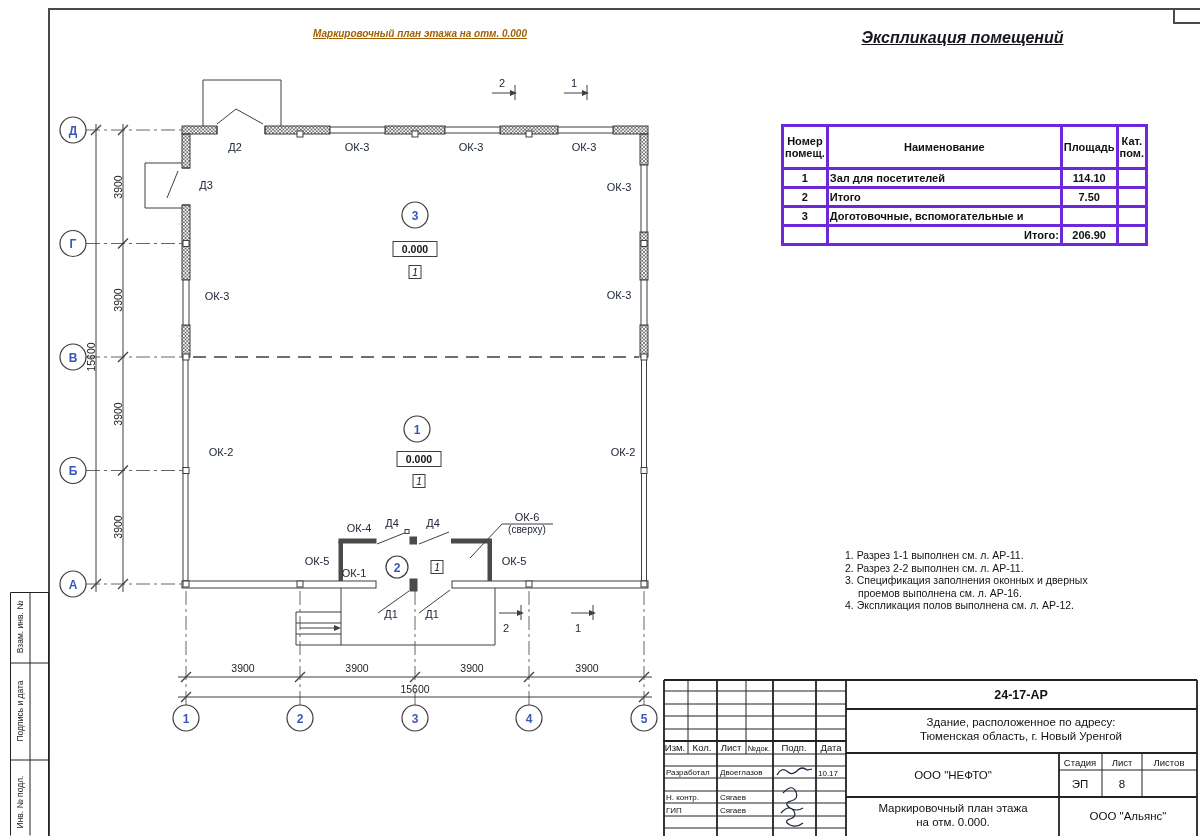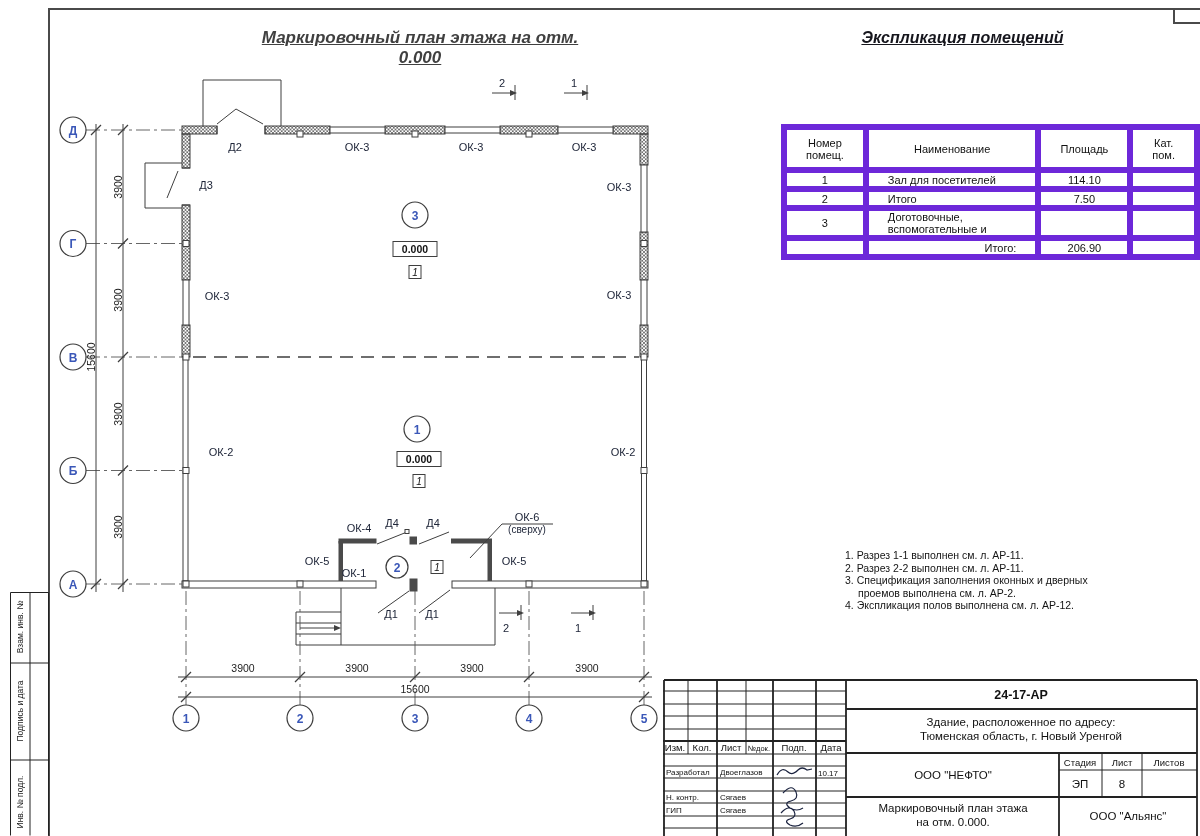--- a/index.html
+++ b/index.html
@@ -5,26 +5,26 @@
   html,body{margin:0;padding:0;background:#fff;width:1200px;height:836px;overflow:hidden;
     font-family:"Liberation Sans",sans-serif;color:#1f1f1f;position:relative;}
   .abs{position:absolute;}
 
   
   .frame-v{left:48px;top:8px;width:2px;height:828px;background:#4a4a4a;}
   .frame-h{left:48px;top:8px;width:1152px;height:2px;background:#4a4a4a;}
   .corner-box{left:1173px;top:9px;width:27px;height:13px;border-left:2px solid #4a4a4a;border-bottom:2px solid #4a4a4a;}
 
   
-  .main-title{left:240px;top:28px;width:360px;text-align:center;font-size:17px;font-weight:bold;font-style:italic;text-decoration:underline;color:#404040;}
+  .main-title{left:240px;top:28px;width:360px;text-align:center;font-size:10px;font-weight:bold;font-style:italic;text-decoration:underline;color:#a16207;}
   .expl-title{left:850px;top:29px;width:225px;text-align:center;font-size:16px;font-weight:bold;font-style:italic;text-decoration:underline;color:#16161d;}
 
   
   table.expl{position:absolute;left:781px;top:124px;border-collapse:collapse;table-layout:fixed;font-size:11px;color:#111;}
-  table.expl td{border:6px solid #6d28d9;text-align:center;vertical-align:middle;padding:0 19px;overflow:hidden;}
+  table.expl td{border:3px solid #6d28d9;text-align:center;vertical-align:middle;padding:0 1px;overflow:hidden;font-weight:bold;}
   table.expl{border:2px solid #2e2e2e;}
   table.expl .h{height:43px;}
   table.expl .r{height:19px;}
   .cname{text-align:left !important;}
   .ctotal{text-align:right !important;margin-top:7px;}
 
   
   .notes{left:845px;top:549px;width:268px;font-size:10.5px;line-height:12.6px;color:#141414;}
   .notes .n{white-space:nowrap;}
   .notes .wrap{padding-left:13px;}
@@ -108,21 +108,21 @@
     <td>206.90</td>
     <td></td>
   </tr>
 </tbody>
   </table>
 
 <div class="abs notes">
   <div class="n">1. Разрез 1-1 выполнен см. л. АР-11.</div>
   <div class="n">2. Разрез 2-2 выполнен см. л. АР-11.</div>
   <div class="n">3. Спецификация заполнения оконных и дверных</div>
-  <div class="n wrap">проемов выполнена см. л. АР-2.</div>
+  <div class="n wrap">проемов выполнена см. л. АР-16.</div>
   <div class="n">4. Экспликация полов выполнена см. л. АР-12.</div>
 </div>
 
 <svg class="abs" style="left:40px;top:60px;" width="665" height="685" viewBox="40 60 665 685">
   <defs>
     <pattern id="hx" width="3.5" height="3.5" patternUnits="userSpaceOnUse">
       <path d="M0,0 L3.5,3.5 M3.5,0 L0,3.5" stroke="#4a4a4a" stroke-width="0.7"></path>
     </pattern>
   </defs>
 

